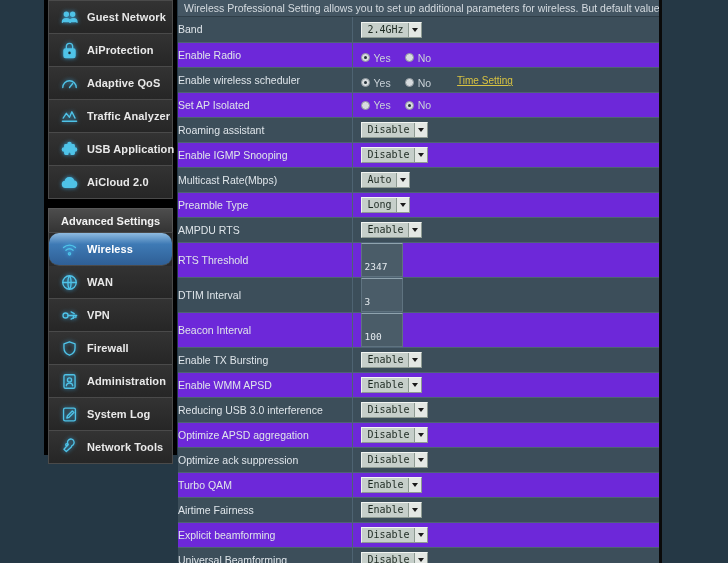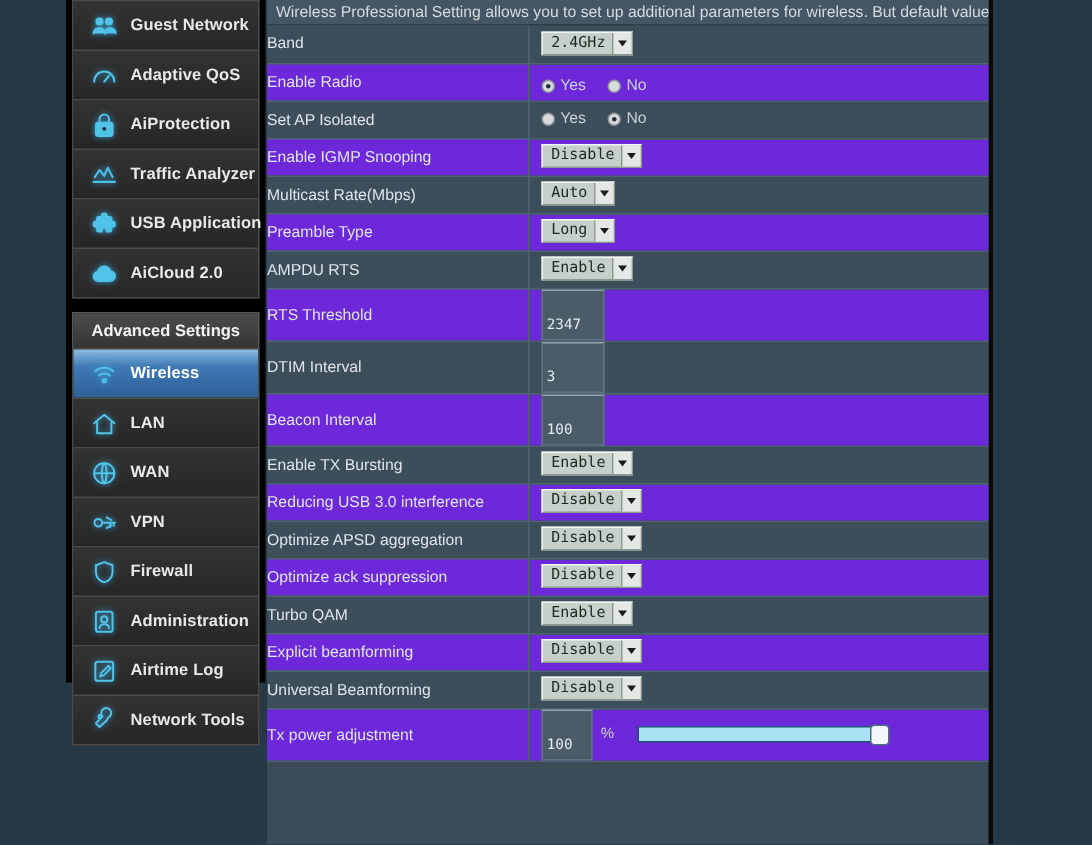--- a/index.html
+++ b/index.html
@@ -26,20 +26,21 @@
   .nav-item {
     display: flex; align-items: center;
     height: 33px;
     padding-left: 9px;
     border-bottom: 1px solid #4a4a4a;
     background: linear-gradient(to bottom, #333333 0%, #262626 100%);
     cursor: pointer;
   }
   .nav-item.active {
     background: linear-gradient(to bottom, #8fbbe0 0%, #3e7ab5 35%, #2f5f96 100%);
+    border-radius: 10px;
   }
   .nav-ico {
     width: 22px; height: 22px;
     flex: 0 0 22px;
     display: flex; align-items: center; justify-content: center;
     margin-right: 7px;
   }
   .nav-ico svg { display: block; filter: drop-shadow(0 0 2px rgba(60,190,255,.75)); }
   .nav-label {
     font-size: 11px; font-weight: bold;
@@ -192,35 +193,35 @@
               <circle cx="16" cy="8" r="2.6" fill="#4fc3e8"></circle>
               <path d="M3 18c0-2.8 2.2-4.6 5-4.6s5 1.8 5 4.6" fill="#4fc3e8"></path>
               <path d="M12.5 18c0-2.8 2-4.6 4.5-4.6S21.5 15.2 21.5 18" fill="#4fc3e8"></path>
             </svg>
           </span>
           <span class="nav-label">Guest Network</span>
         </div>
         <div class="nav-item">
           <span class="nav-ico">
             <svg width="19" height="19" viewBox="0 0 24 24" fill="none" stroke="#4fc3e8" stroke-width="1.7" stroke-linecap="round" stroke-linejoin="round">
-              <path d="M3.5 17a8.5 8.5 0 0 1 17 0"></path>
-              <path d="M12 17l4-5"></path>
-            </svg>
-          </span>
-          <span class="nav-label">Adaptive QoS</span>
-        </div>
-        <div class="nav-item">
-          <span class="nav-ico">
-            <svg width="19" height="19" viewBox="0 0 24 24" fill="none" stroke="#4fc3e8" stroke-width="1.7" stroke-linecap="round" stroke-linejoin="round">
               <rect x="5" y="10" width="14" height="11" rx="2" fill="#4fc3e8"></rect>
               <path d="M8 10V7a4 4 0 0 1 8 0v3"></path>
               <circle cx="12" cy="15" r="1.6" fill="#1b2a33" stroke="none"></circle>
             </svg>
           </span>
           <span class="nav-label">AiProtection</span>
+        </div>
+        <div class="nav-item">
+          <span class="nav-ico">
+            <svg width="19" height="19" viewBox="0 0 24 24" fill="none" stroke="#4fc3e8" stroke-width="1.7" stroke-linecap="round" stroke-linejoin="round">
+              <path d="M3.5 17a8.5 8.5 0 0 1 17 0"></path>
+              <path d="M12 17l4-5"></path>
+            </svg>
+          </span>
+          <span class="nav-label">Adaptive QoS</span>
         </div>
         <div class="nav-item">
           <span class="nav-ico">
             <svg width="19" height="19" viewBox="0 0 24 24" fill="none" stroke="#4fc3e8" stroke-width="1.7" stroke-linecap="round" stroke-linejoin="round">
               <path d="M3 18h18"></path>
               <path d="M4 14l4-6 4 5 3-7 4 8"></path>
             </svg>
           </span>
           <span class="nav-label">Traffic Analyzer</span>
         </div>
@@ -249,29 +250,20 @@
               <path d="M4.5 9.5a11 11 0 0 1 15 0"></path>
               <path d="M7.5 13a7 7 0 0 1 9 0"></path>
               <circle cx="12" cy="17.5" r="1.4"></circle>
             </svg>
           </span>
           <span class="nav-label">Wireless</span>
         </div>
         <div class="nav-item">
           <span class="nav-ico">
             <svg width="19" height="19" viewBox="0 0 24 24" fill="none" stroke="#4fc3e8" stroke-width="1.7" stroke-linecap="round" stroke-linejoin="round">
-              <path d="M3.5 11.5L12 4.5l8.5 7"></path>
-              <path d="M6 11v9h12v-9"></path>
-            </svg>
-          </span>
-          <span class="nav-label">LAN</span>
-        </div>
-        <div class="nav-item">
-          <span class="nav-ico">
-            <svg width="19" height="19" viewBox="0 0 24 24" fill="none" stroke="#4fc3e8" stroke-width="1.7" stroke-linecap="round" stroke-linejoin="round">
               <circle cx="12" cy="12" r="8.5"></circle>
               <path d="M3.5 12h17"></path>
               <path d="M12 3.5c2.6 2.6 2.6 14.4 0 17c-2.6-2.6-2.6-14.4 0-17z"></path>
             </svg>
           </span>
           <span class="nav-label">WAN</span>
         </div>
         <div class="nav-item">
           <span class="nav-ico">
             <svg width="19" height="19" viewBox="0 0 24 24" fill="none" stroke="#4fc3e8" stroke-width="1.7" stroke-linecap="round" stroke-linejoin="round">
@@ -301,21 +293,21 @@
           </span>
           <span class="nav-label">Administration</span>
         </div>
         <div class="nav-item">
           <span class="nav-ico">
             <svg width="19" height="19" viewBox="0 0 24 24" fill="none" stroke="#4fc3e8" stroke-width="1.7" stroke-linecap="round" stroke-linejoin="round">
               <rect x="4.5" y="4" width="15" height="16" rx="2"></rect>
               <path d="M15.5 7.5l-6 6-.9 2.9 2.9-.9 6-6z"></path>
             </svg>
           </span>
-          <span class="nav-label">Airtime Log</span>
+          <span class="nav-label">System Log</span>
         </div>
         <div class="nav-item">
           <span class="nav-ico">
             <svg width="19" height="19" viewBox="0 0 24 24" fill="none" stroke="#4fc3e8" stroke-width="1.7" stroke-linecap="round" stroke-linejoin="round">
               <path d="M15 9.5a4.2 4.2 0 1 0-4.6-1.3L5 14.2l3 3 6-5.4a4.2 4.2 0 0 0 1 -2.3z"></path>
               <circle cx="8.5" cy="8.5" r="1.3"></circle>
             </svg>
           </span>
           <span class="nav-label">Network Tools</span>
         </div>
@@ -342,33 +334,55 @@
                   <span class="rad on"></span>
                   <span class="rad-lbl">Yes</span>
                 </span>
                 <span class="rad-wrap">
                   <span class="rad"></span>
                   <span class="rad-lbl">No</span>
                 </span>
               </span></td>
           </tr>
           <tr>
+            <td class="lbl">Enable wireless scheduler</td>
+            <td class="val"><span class="radio-grp">
+                <span class="rad-wrap">
+                  <span class="rad on"></span>
+                  <span class="rad-lbl">Yes</span>
+                </span>
+                <span class="rad-wrap">
+                  <span class="rad"></span>
+                  <span class="rad-lbl">No</span>
+                </span>
+              </span><span class="tlink">Time Setting</span></td>
+          </tr>
+          <tr>
             <td class="lbl">Set AP Isolated</td>
             <td class="val"><span class="radio-grp">
                 <span class="rad-wrap">
                   <span class="rad"></span>
                   <span class="rad-lbl">Yes</span>
                 </span>
                 <span class="rad-wrap">
                   <span class="rad on"></span>
                   <span class="rad-lbl">No</span>
                 </span>
               </span></td>
           </tr>
           <tr>
+            <td class="lbl">Roaming assistant</td>
+            <td class="val"><span class="sel">
+                <span class="sel-txt">Disable</span>
+                <span class="sel-btn">
+                  <span class="arw"></span>
+                </span>
+              </span></td>
+          </tr>
+          <tr>
             <td class="lbl">Enable IGMP Snooping</td>
             <td class="val"><span class="sel">
                 <span class="sel-txt">Disable</span>
                 <span class="sel-btn">
                   <span class="arw"></span>
                 </span>
               </span></td>
           </tr>
           <tr>
             <td class="lbl">Multicast Rate(Mbps)</td>
@@ -412,20 +426,29 @@
           <tr>
             <td class="lbl">Enable TX Bursting</td>
             <td class="val"><span class="sel">
                 <span class="sel-txt">Enable</span>
                 <span class="sel-btn">
                   <span class="arw"></span>
                 </span>
               </span></td>
           </tr>
           <tr>
+            <td class="lbl">Enable WMM APSD</td>
+            <td class="val"><span class="sel">
+                <span class="sel-txt">Enable</span>
+                <span class="sel-btn">
+                  <span class="arw"></span>
+                </span>
+              </span></td>
+          </tr>
+          <tr>
             <td class="lbl">Reducing USB 3.0 interference</td>
             <td class="val"><span class="sel">
                 <span class="sel-txt">Disable</span>
                 <span class="sel-btn">
                   <span class="arw"></span>
                 </span>
               </span></td>
           </tr>
           <tr>
             <td class="lbl">Optimize APSD aggregation</td>
@@ -440,20 +463,29 @@
             <td class="lbl">Optimize ack suppression</td>
             <td class="val"><span class="sel">
                 <span class="sel-txt">Disable</span>
                 <span class="sel-btn">
                   <span class="arw"></span>
                 </span>
               </span></td>
           </tr>
           <tr>
             <td class="lbl">Turbo QAM</td>
+            <td class="val"><span class="sel">
+                <span class="sel-txt">Enable</span>
+                <span class="sel-btn">
+                  <span class="arw"></span>
+                </span>
+              </span></td>
+          </tr>
+          <tr>
+            <td class="lbl">Airtime Fairness</td>
             <td class="val"><span class="sel">
                 <span class="sel-txt">Enable</span>
                 <span class="sel-btn">
                   <span class="arw"></span>
                 </span>
               </span></td>
           </tr>
           <tr>
             <td class="lbl">Explicit beamforming</td>
             <td class="val"><span class="sel">

